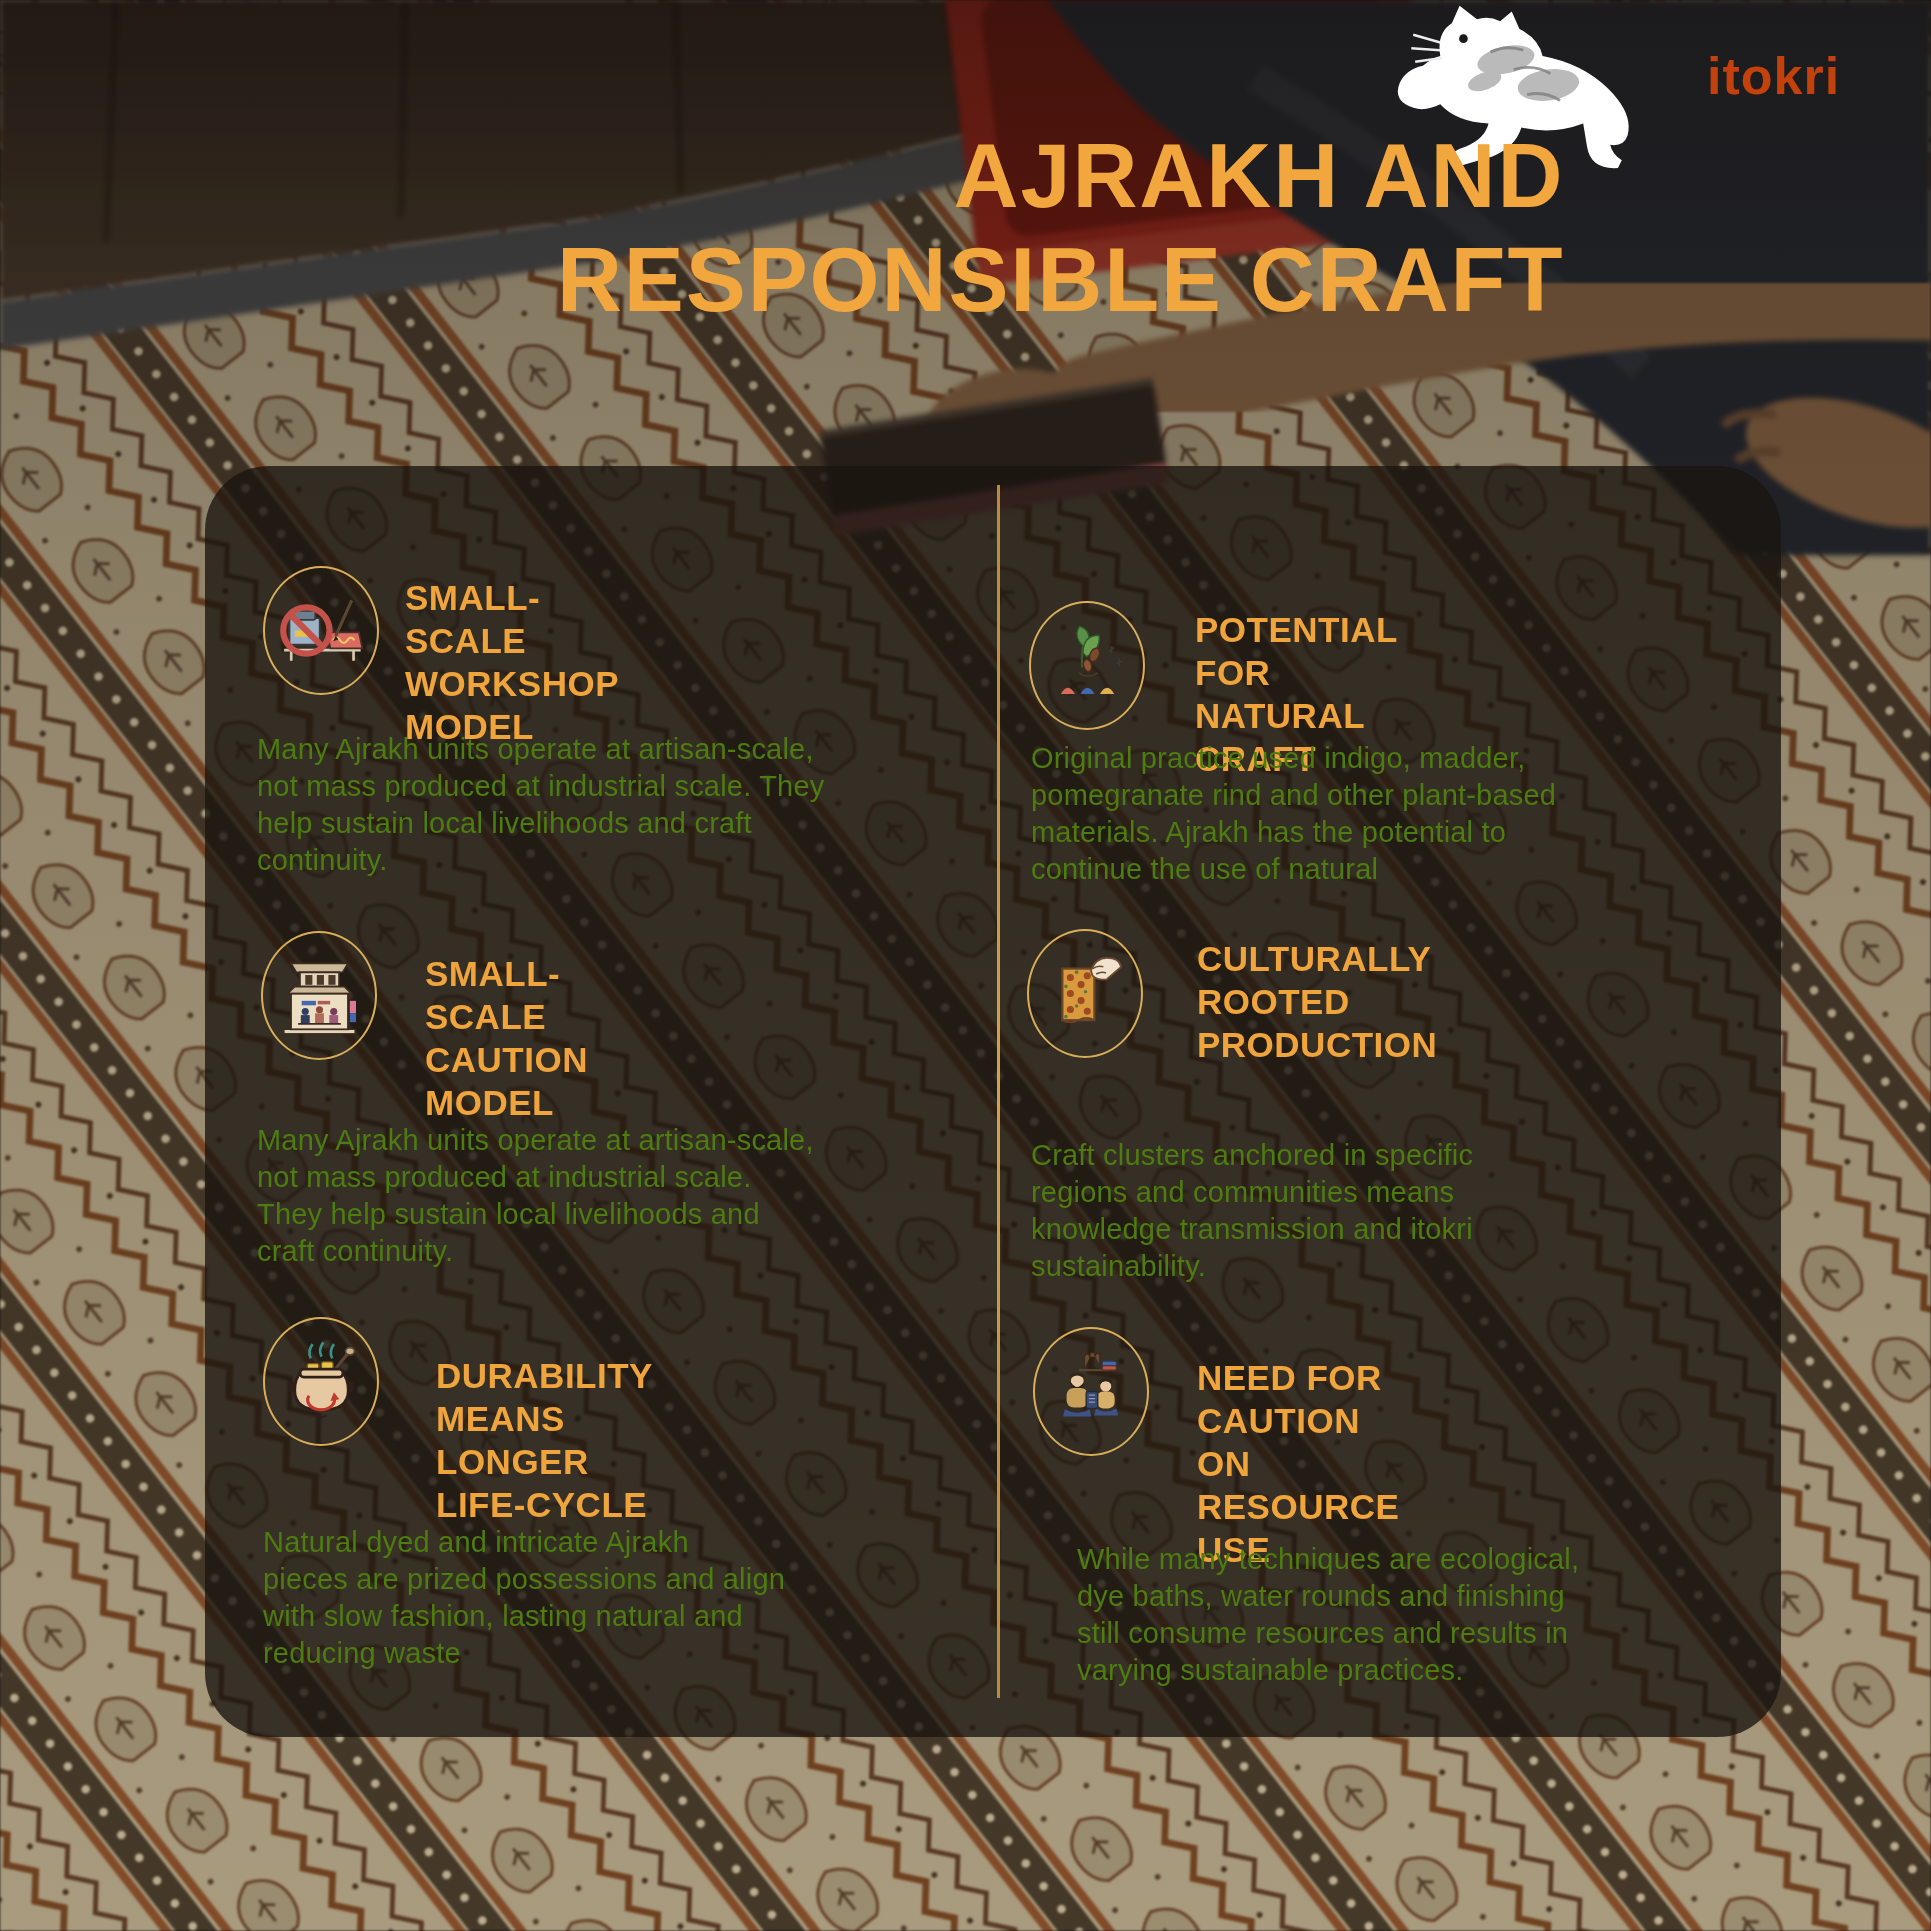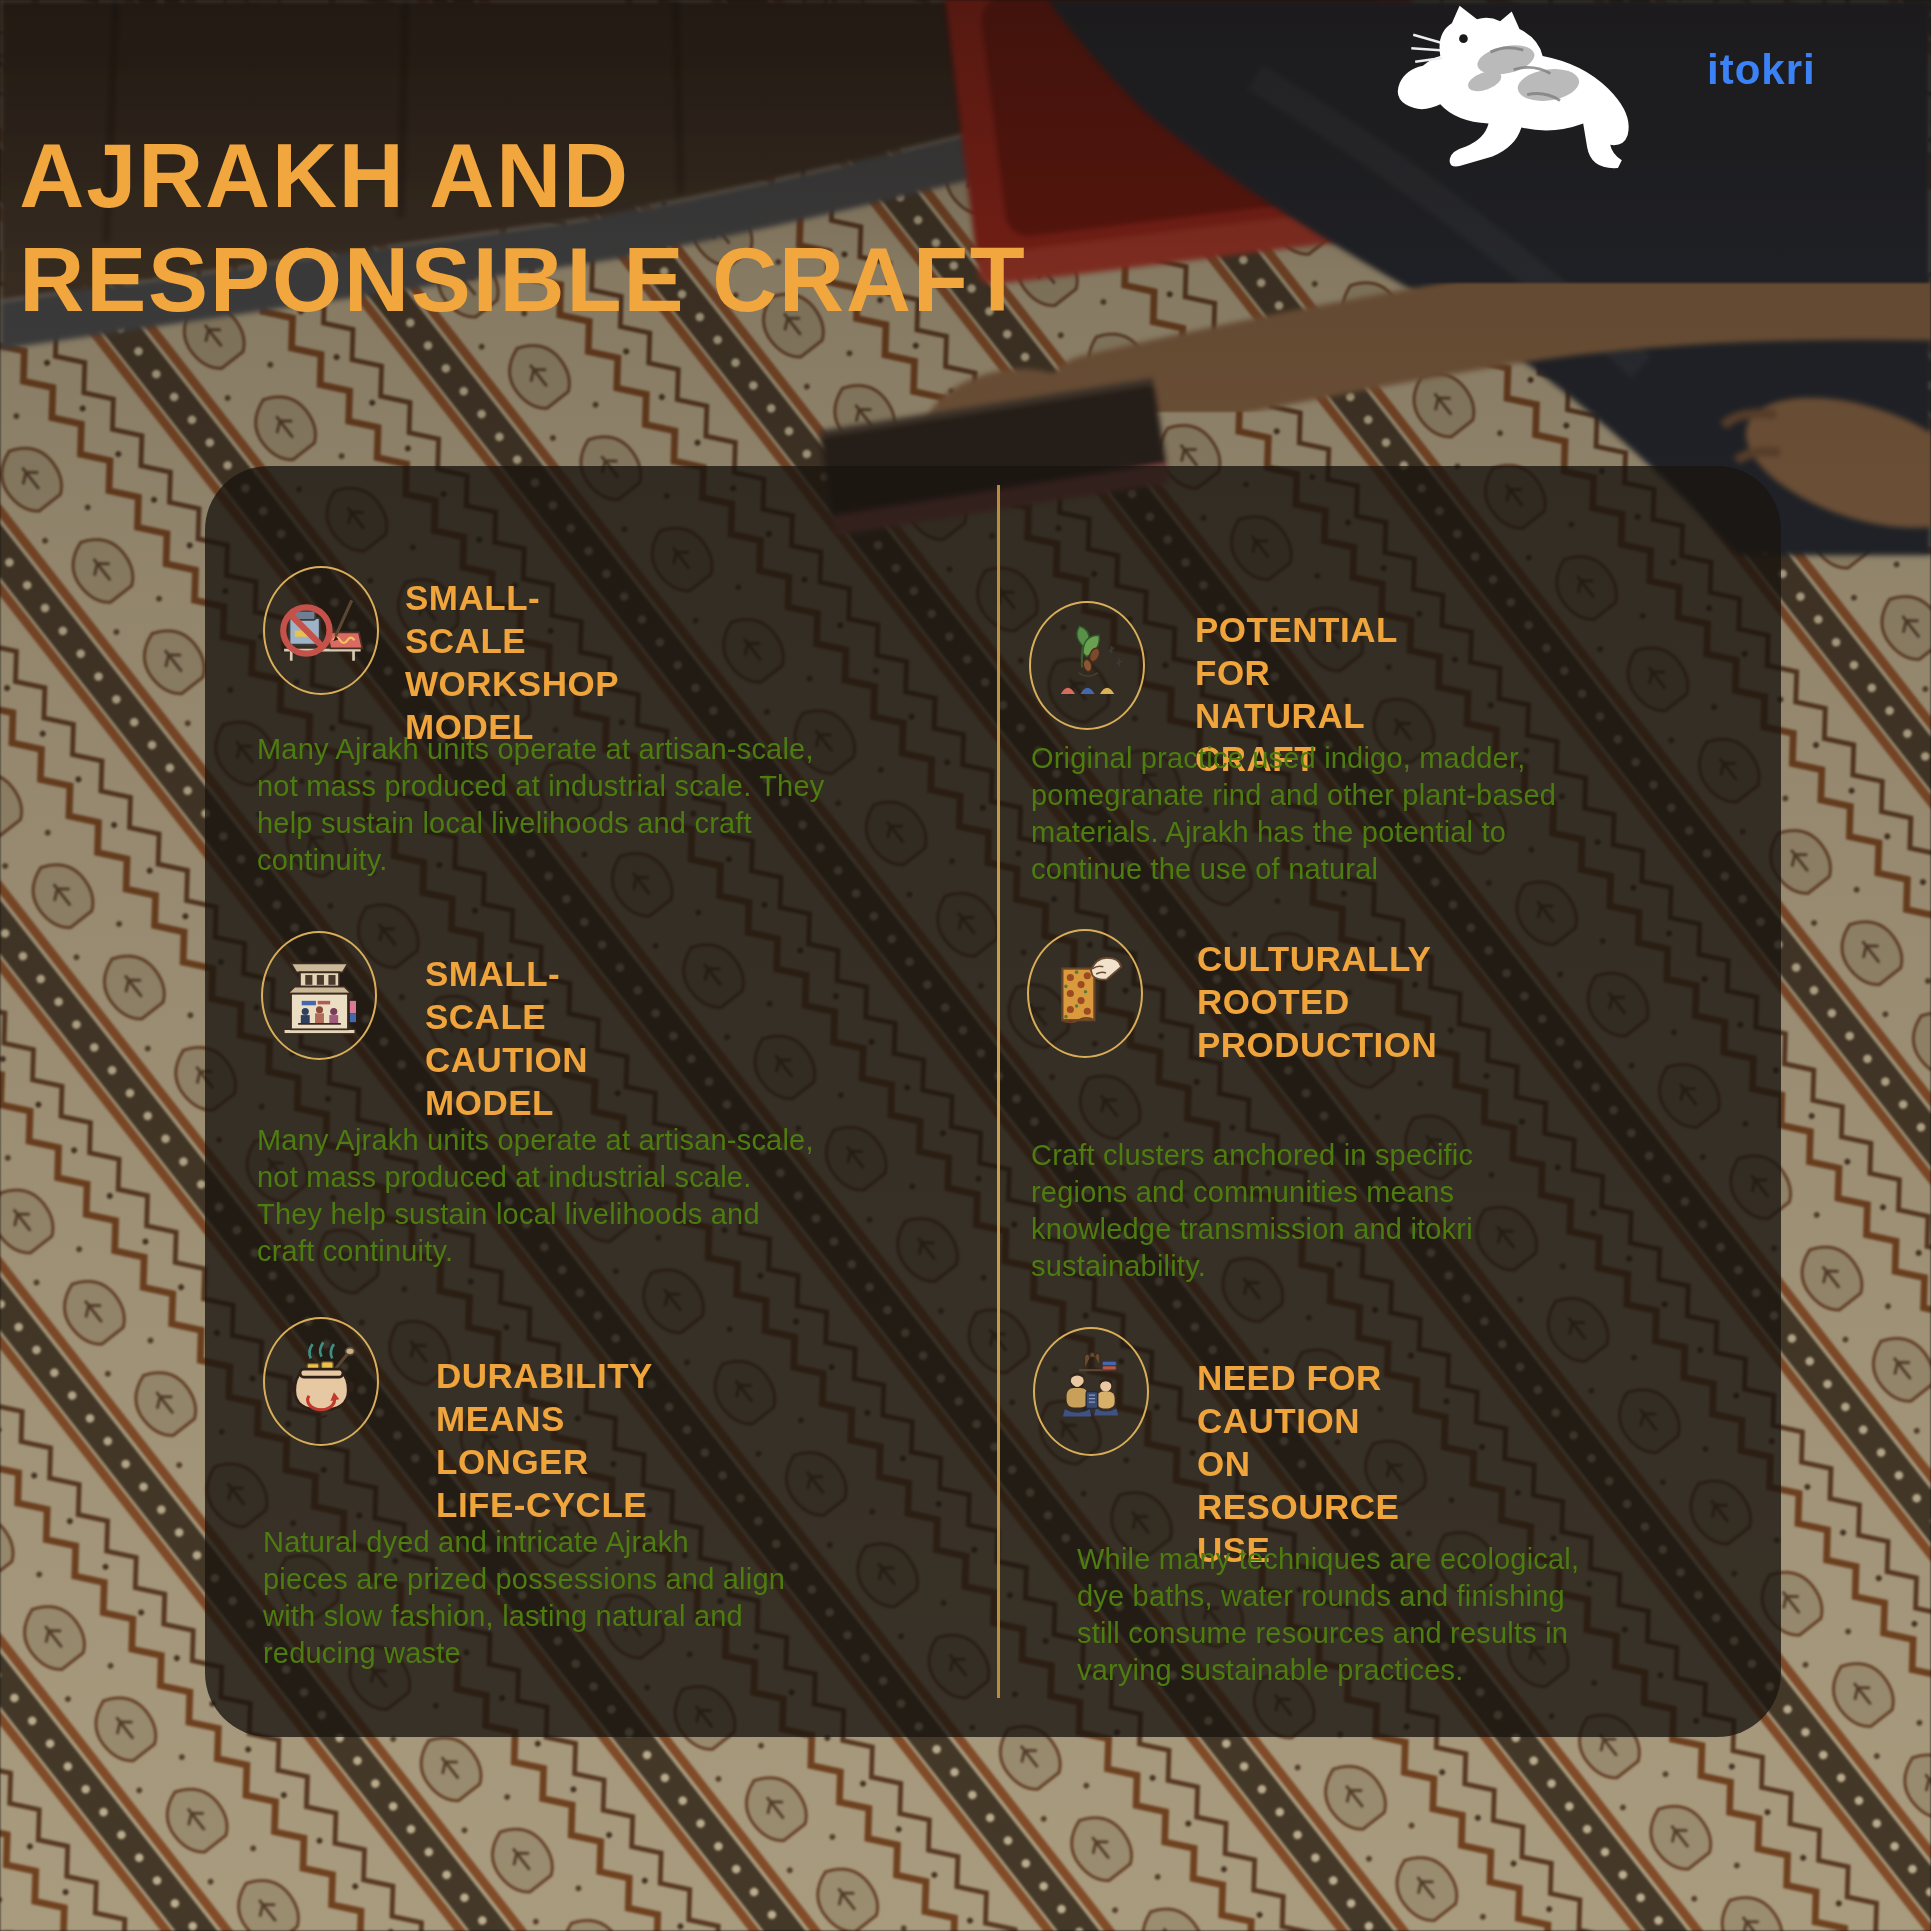--- a/index.html
+++ b/index.html
@@ -5,25 +5,25 @@
   html,body{margin:0;padding:0;background:#111;}
   .stage{position:relative;width:1931px;height:1931px;overflow:hidden;
          font-family:"Liberation Sans",sans-serif;}
   .bg{position:absolute;left:0;top:0;width:1931px;height:1931px;filter:blur(1px) saturate(.95);}
   .tone{position:absolute;left:0;top:0;width:1931px;height:1931px;
         background:linear-gradient(180deg,rgba(22,15,10,.50) 0%,rgba(22,15,10,.28) 14%,rgba(22,15,10,.20) 30%,rgba(30,20,12,.14) 60%,rgba(40,26,14,.06) 100%);}
   .panel{position:absolute;left:205px;top:466px;width:1576px;height:1271px;
          background:rgba(26,21,15,.78);border-radius:64px;}
   .divider{position:absolute;left:997px;top:485px;width:2.9px;height:1213px;
            background:linear-gradient(180deg,#c0913c,#d8a94e 50%,#c0913c);opacity:.95;}
-  .title{position:absolute;left:19.3px;top:124px;width:1545px;margin:0;text-align:left;
+  .title{position:absolute;left:19.3px;top:124px;width:1545px;margin:0;text-align:right;
          font-size:90px;line-height:104px;font-weight:800;letter-spacing:1.9px;
          color:#F2A63E;white-space:pre-line;}
-  .logo{position:absolute;left:1707px;top:46px;margin:0;font-size:42px;font-weight:800;
-        letter-spacing:1px;color:#3b82f6;}
+  .logo{position:absolute;left:1707px;top:46px;margin:0;font-size:52px;font-weight:800;
+        letter-spacing:1px;color:#c2410c;}
   .cat{position:absolute;left:1359px;top:0px;}
   section{position:absolute;left:0;top:0;width:0;height:0;}
   .ring{position:absolute;width:116px;height:129px;border:2.9px solid #d9ae58;border-radius:50%;
         display:flex;align-items:center;justify-content:center;box-sizing:border-box;}
   .ring svg{width:89px;height:95px;}
   .head{position:absolute;margin:0;font-size:35px;line-height:43px;font-weight:800;
         letter-spacing:0.5px;color:#EFA43C;white-space:pre-line;}
   .body{position:absolute;margin:0;font-size:29px;line-height:37px;font-weight:400;
         letter-spacing:0.2px;color:#4d7c0f;white-space:pre-line;width:772px;}
 </style>

